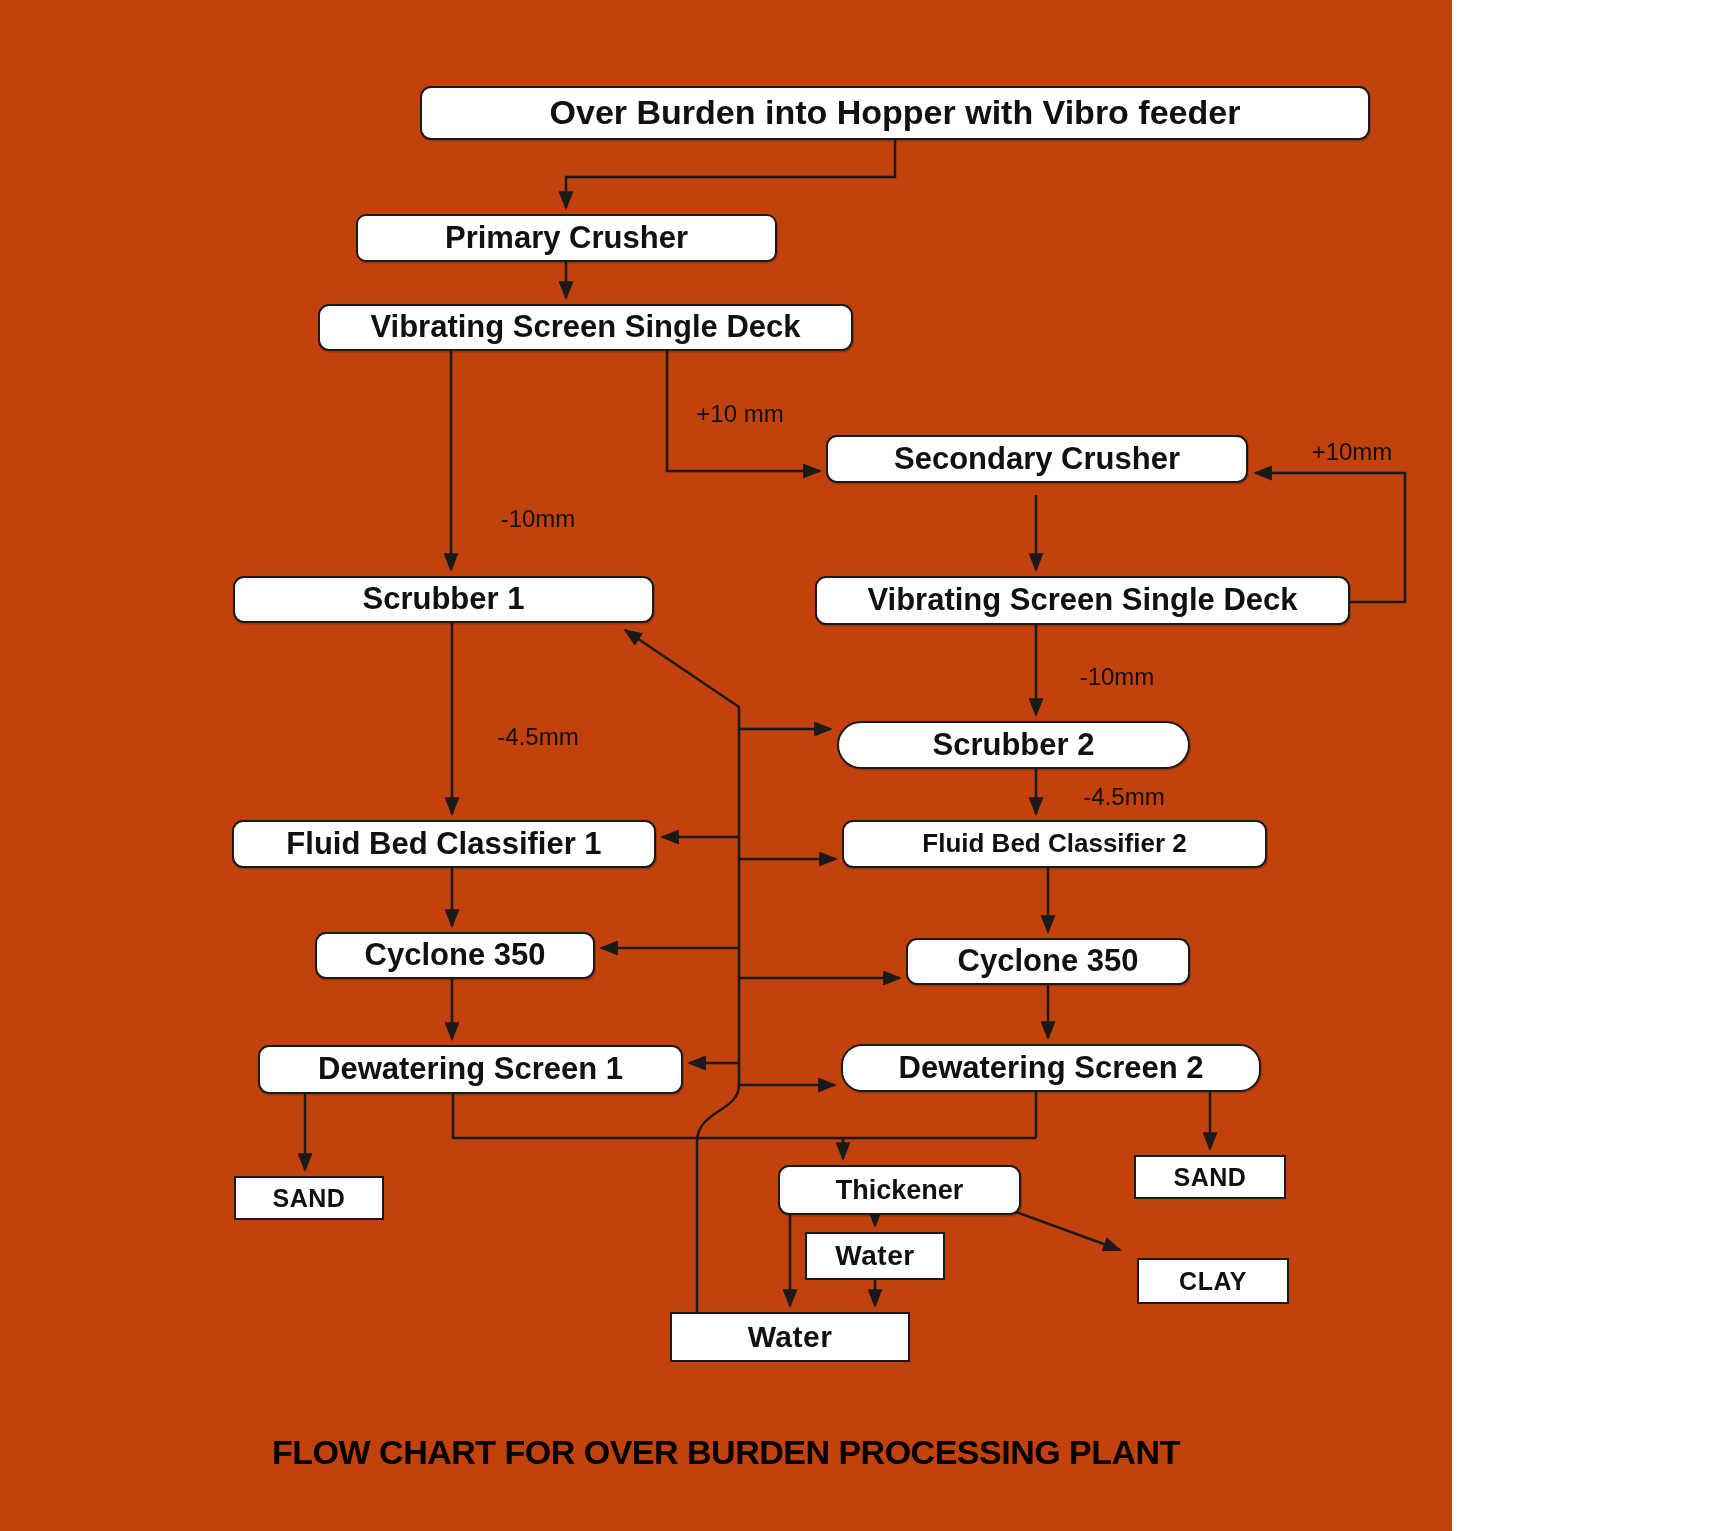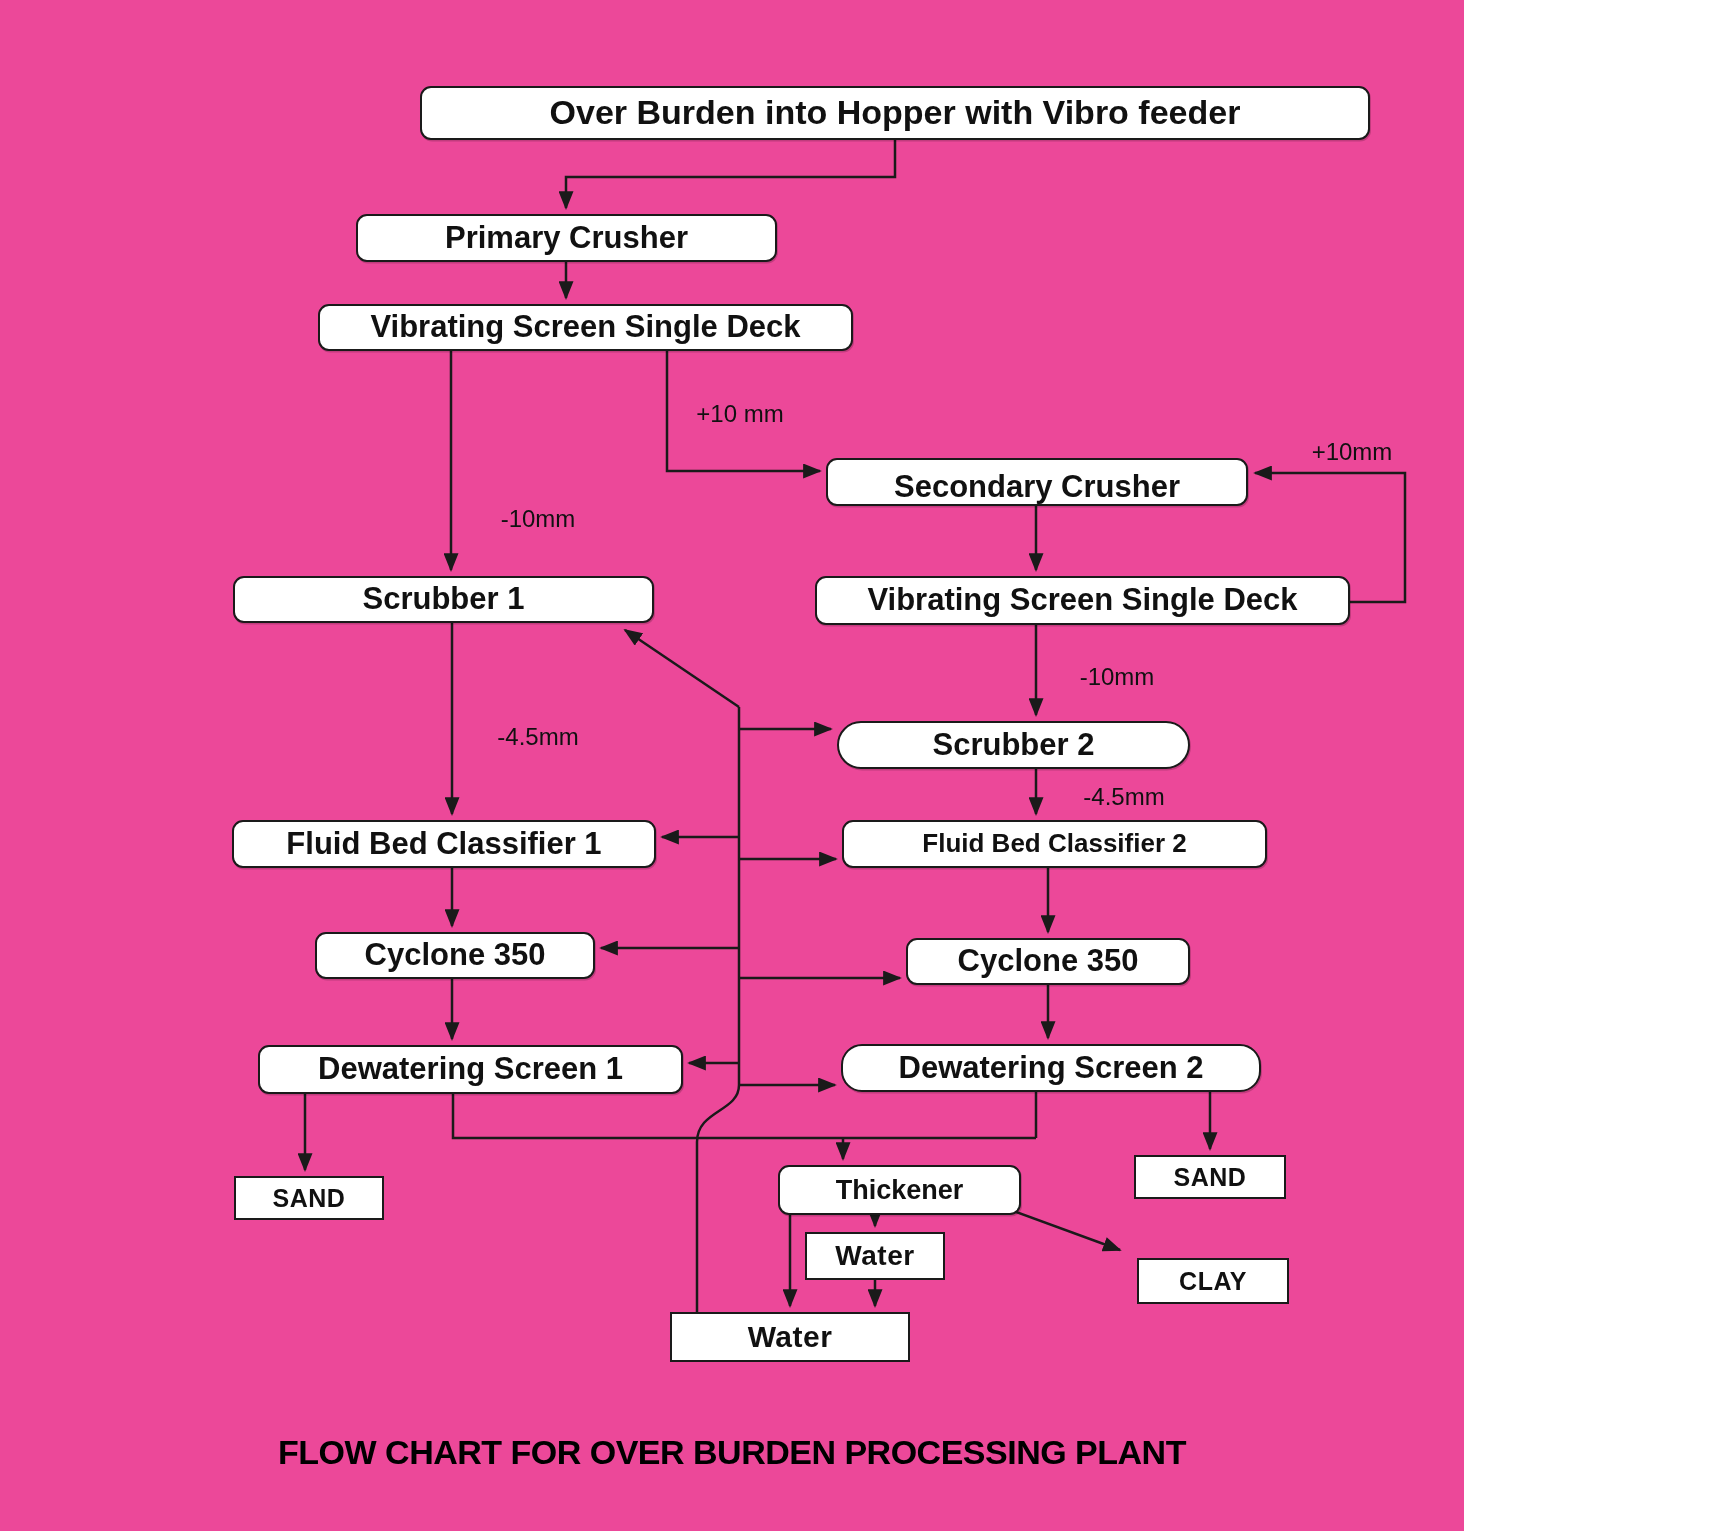--- a/index.html
+++ b/index.html
@@ -1,23 +1,22 @@
 <!DOCTYPE html>
 <html><head>
 <meta charset="utf-8">
 <style>
   html, body { margin: 0; padding: 0; background: #ffffff; }
   #diagram {
     position: relative;
     width: 1452px;
     height: 1531px;
-    background: #ec4899;
+    background: #c2410c;
     font-family: "Liberation Sans", "DejaVu Sans", sans-serif;
     overflow: hidden;
-    padding-left: 12px;
   }
   #connector-layer {
     position: absolute;
     left: 0; top: 0;
     width: 1729px; height: 1531px;
   }
   #connector-layer path {
     stroke: #1a1a1a;
     stroke-width: 2.5;
     fill: none;
@@ -107,27 +106,27 @@
         <path d="M 790 1215 V 1306" marker-end="url(#arrowhead)"></path>
         <path d="M 875 1280 V 1306" marker-end="url(#arrowhead)"></path>
         <path d="M 1016 1212 L 1120 1250" marker-end="url(#arrowhead)"></path>
       </g>
   </svg>
 
   <div id="node-layer">
       <div class="node rounded" style="left: 420px; top: 86px; width: 950px; height: 54px; font-size: 34px;">
         <span>Over Burden into Hopper with Vibro feeder</span>
       </div>
-      <div class="node rounded" style="left: 356px; top: 214px; width: 421px; height: 48px; font-size: 31px;">
+      <div class="node rounded" style="left: 356px; top: 214px; width: 421px; height: 48px; font-size: 31px; border-radius: 10px;">
         <span>Primary Crusher</span>
       </div>
       <div class="node rounded" style="left: 318px; top: 304px; width: 535px; height: 47px; font-size: 31px;">
         <span>Vibrating Screen Single Deck</span>
       </div>
-      <div class="node rounded" style="left: 826px; top: 458px; width: 422px; height: 48px; font-size: 31px; align-items: flex-end;">
+      <div class="node rounded" style="left: 826px; top: 435px; width: 422px; height: 48px; font-size: 31px;">
         <span>Secondary Crusher</span>
       </div>
       <div class="node rounded" style="left: 233px; top: 576px; width: 421px; height: 47px; font-size: 31px;">
         <span>Scrubber 1</span>
       </div>
       <div class="node rounded" style="left: 815px; top: 576px; width: 535px; height: 49px; font-size: 31px;">
         <span>Vibrating Screen Single Deck</span>
       </div>
       <div class="node rounded" style="left: 837px; top: 721px; width: 353px; height: 48px; font-size: 31px; border-radius: 24px;">
         <span>Scrubber 2</span>

